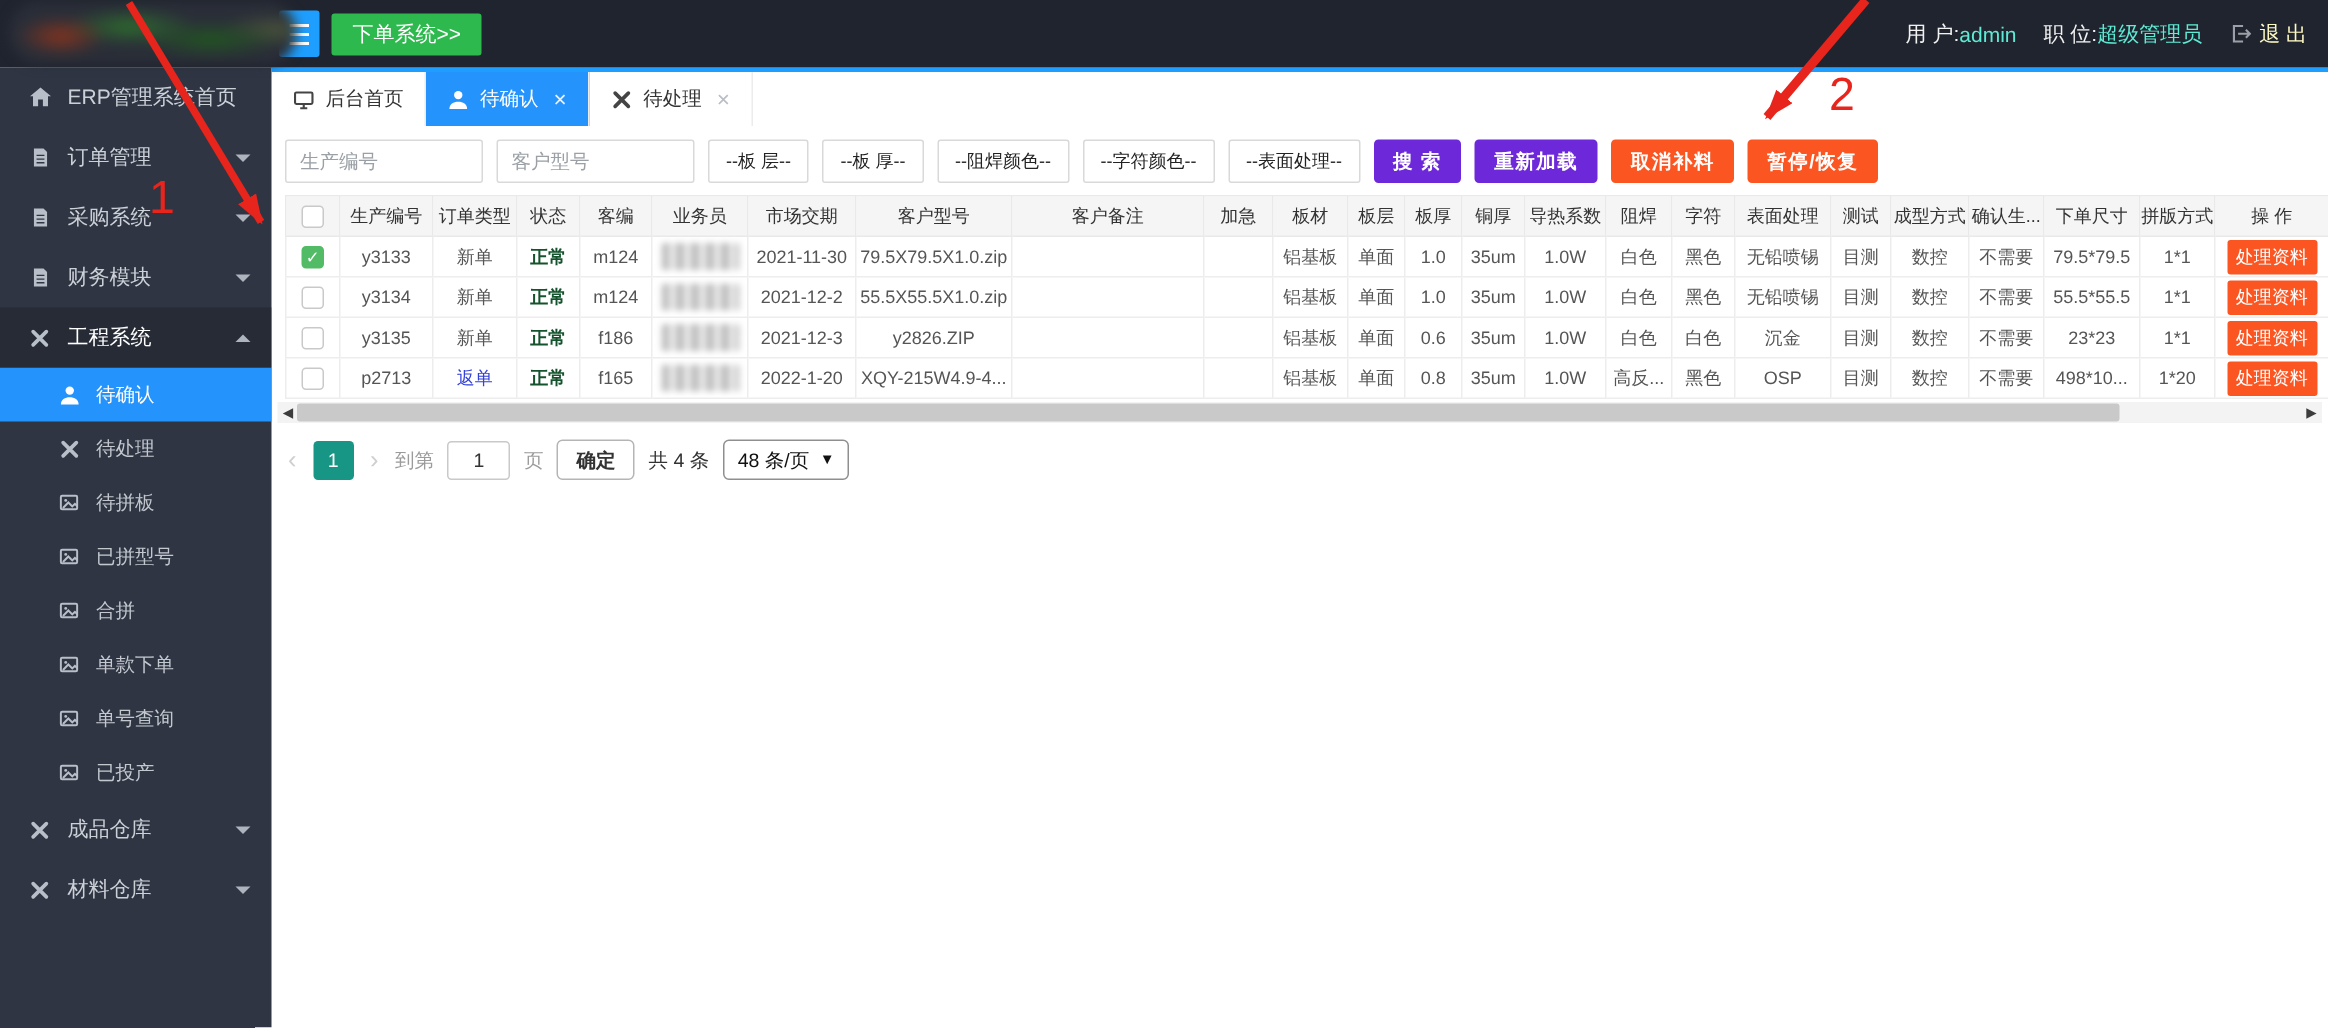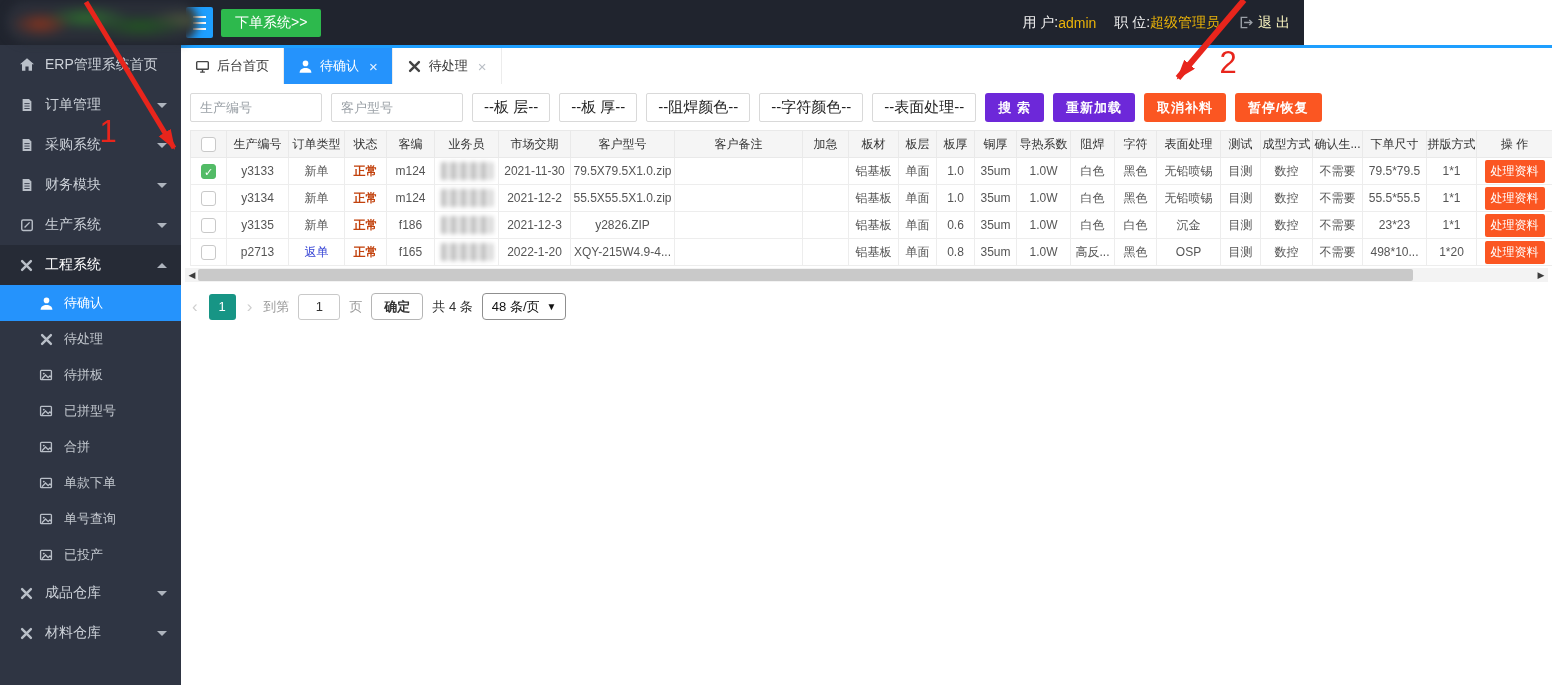--- a/index.html
+++ b/index.html
@@ -1,34 +1,34 @@
 <!DOCTYPE html>
 <html><head>
 <meta charset="utf-8">
 <style>
   * { box-sizing: border-box; margin: 0; padding: 0; }
   html,body { width:1552px; height:685px; overflow:hidden; }
   body { font-family:"Liberation Sans","DejaVu Sans",sans-serif; background:#fff; position:relative; font-size:13px; }
 
   
-  .topbar { position:absolute; left:0; top:0; width:1304px; height:45px; background:#20242e; z-index:10; }
+  .topbar { position:absolute; left:0; top:0; width:1552px; height:45px; background:#20242e; z-index:10; }
   .logo-blur { position:absolute; left:6px; top:1px; width:192px; height:42px; border-radius:21px; z-index:12;
     background:
       radial-gradient(ellipse 40px 18px at 18% 55%, #83341f 0%, rgba(131,52,31,0) 75%),
       radial-gradient(ellipse 55px 16px at 42% 40%, #2e6b2e 0%, rgba(46,107,46,0) 80%),
       radial-gradient(ellipse 60px 16px at 70% 60%, #225522 0%, rgba(34,85,34,0) 80%),
       radial-gradient(ellipse 45px 15px at 92% 45%, #49513c 0%, rgba(73,81,60,0) 80%),
       #2a2e38;
     filter: blur(4px); }
   .hamburger-btn { position:absolute; left:186px; top:7px; width:27px; height:31px; background:#1E9FFF; border:none; border-radius:2px; z-index:11; display:flex; flex-direction:column; justify-content:center; gap:4px; align-items:center; cursor:pointer; }
   .hamburger-btn i { display:block; width:13px; height:2px; background:#fff; }
   .order-sys-btn { position:absolute; left:221px; top:9px; height:28px; padding:0 14px; background:#2DB94D; color:#fff; border:none; border-radius:2px; font-size:14px; cursor:pointer; z-index:11; }
   .topbar-right { position:absolute; right:14px; top:0; height:45px; display:flex; align-items:center; gap:0; color:#fff; font-size:14px; z-index:11; }
   .tb-label { color:#f2f2f2; }
-  .tb-yellow { color:#eab308; margin-right:18px; }
+  .tb-yellow { color:#5eead4; margin-right:18px; }
   .logout { display:flex; align-items:center; gap:5px; color:#fef9c3; cursor:pointer; }
 
   
   .sidebar { position:absolute; left:0; top:45px; width:181px; height:640px; background:#2f3543; z-index:9; overflow:hidden; }
   .side-item { height:40px; display:flex; align-items:center; padding:0 14px 0 18px; color:#ccd1d8; font-size:14px; cursor:pointer; position:relative; }
   .side-item .s-icon { width:17px; height:17px; margin-right:10px; display:inline-flex; align-items:center; justify-content:center; color:#b9bfc8; }
   .side-item .caret { margin-left:auto; width:0; height:0; border-left:5px solid transparent; border-right:5px solid transparent; }
   .caret.down { border-top:5px solid #aeb4bd; }
   .caret.up   { border-bottom:5px solid #aeb4bd; }
   .side-item.open-parent { background:#262b36; color:#fff; }
@@ -45,31 +45,31 @@
   .tab .t-icon { display:inline-flex; width:15px; height:15px; color:#444; }
   .tab .t-close { color:#b9bec5; font-size:15px; margin-left:3px; cursor:pointer; }
   .tab.active { background:#2593fc; color:#fff; }
   .tab.active .t-icon { color:#fff; }
   .tab.active .t-close { color:#e8f2ff; }
 
   
   .filter-row { display:flex; align-items:center; gap:9px; padding:9px 0 8px 9px; }
   .f-input { width:132px; height:29px; border:1px solid #d9d9d9; border-radius:2px; padding:0 9px; font-size:13px; color:#333; outline:none; }
   .f-input::placeholder { color:#9aa0a6; }
-  .f-drop { height:29px; border:1px solid #d9d9d9; border-radius:2px; background:#fff; padding:0 11px; font-size:15px; color:#222; display:flex; align-items:center; cursor:pointer; white-space:nowrap; }
+  .f-drop { height:29px; border:1px solid #d9d9d9; border-radius:2px; background:#fff; padding:0 11px; font-size:12px; color:#222; display:flex; align-items:center; cursor:pointer; white-space:nowrap; }
   .f-btn { height:29px; padding:0 13px; border:none; border-radius:3px; color:#fff; font-size:13px; font-weight:bold; cursor:pointer; white-space:nowrap; letter-spacing:1px; }
   .f-btn.teal { background:#6d28d9; }
   .f-btn.orange { background:#fb5622; }
 
   
   .grid-wrap { margin-left:9px; width:1362px; }
   table.grid { width:1362px; border-collapse:collapse; table-layout:fixed; font-size:12px; }
   table.grid th { background:#f5f5f5; border:1px solid #e9e9e9; height:27px; color:#333; font-weight:400; text-align:center; overflow:hidden; white-space:nowrap; }
   table.grid td { border:1px solid #ededed; height:27px; color:#555; text-align:center; overflow:hidden; white-space:nowrap; padding:0 2px; }
-  .cell-status { color:#c2410c; font-weight:bold; }
+  .cell-status { color:#14532d; font-weight:bold; }
   .cell-return { color:#3341d4; }
   .cb { display:inline-block; width:15px; height:15px; border:1px solid #c9c9c9; border-radius:3px; background:#fff; vertical-align:middle; cursor:pointer; line-height:14px; font-size:11px; color:transparent; }
   .cb.checked { background:#52bb66; border-color:#52bb66; color:#fff; }
   .act-btn { display:inline-block; background:#fb5622; color:#fff; border:none; border-radius:2px; padding:3px 6px; font-size:12px; cursor:pointer; }
   .blur-cell { width:52px; height:18px; margin:0 auto; border-radius:2px; filter:blur(2px);
     background:
       repeating-linear-gradient(90deg,#bfbfbf 0 5px,#e9e9e9 5px 10px),
       repeating-linear-gradient(0deg,rgba(160,160,160,.6) 0 5px,rgba(240,240,240,.6) 5px 10px); }
 
   
@@ -150,30 +150,20 @@
         <span class="caret down"></span>
       </div>
       <div class="side-item">
         <span class="s-icon">
           <svg viewBox="0 0 16 16" width="14" height="14">
             <path d="M3 1.2h7.3L13 3.9v11H3z" fill="currentColor"></path>
             <path d="M5 6.4h6M5 9.2h6M5 12h6" stroke="#2f3543" stroke-width="1"></path>
           </svg>
         </span>
         <span class="s-label">财务模块</span>
-        <span class="caret down"></span>
-      </div>
-      <div class="side-item">
-        <span class="s-icon">
-          <svg viewBox="0 0 16 16" width="14" height="14" fill="none" stroke="currentColor" stroke-width="1.6">
-            <rect x="2" y="2.2" width="12" height="12" rx="1.5"></rect>
-            <path d="M5.2 10.8 11 5"></path>
-          </svg>
-        </span>
-        <span class="s-label">生产系统</span>
         <span class="caret down"></span>
       </div>
       <div class="side-item open-parent">
         <span class="s-icon">
           <svg viewBox="0 0 16 16" width="15" height="15" fill="none" stroke="currentColor" stroke-width="2.6" stroke-linecap="round">
             <path d="M3.3 12.7 12.7 3.3M3.3 3.3l9.4 9.4"></path>
           </svg>
         </span>
         <span class="s-label">工程系统</span>
         <span class="caret up"></span>

